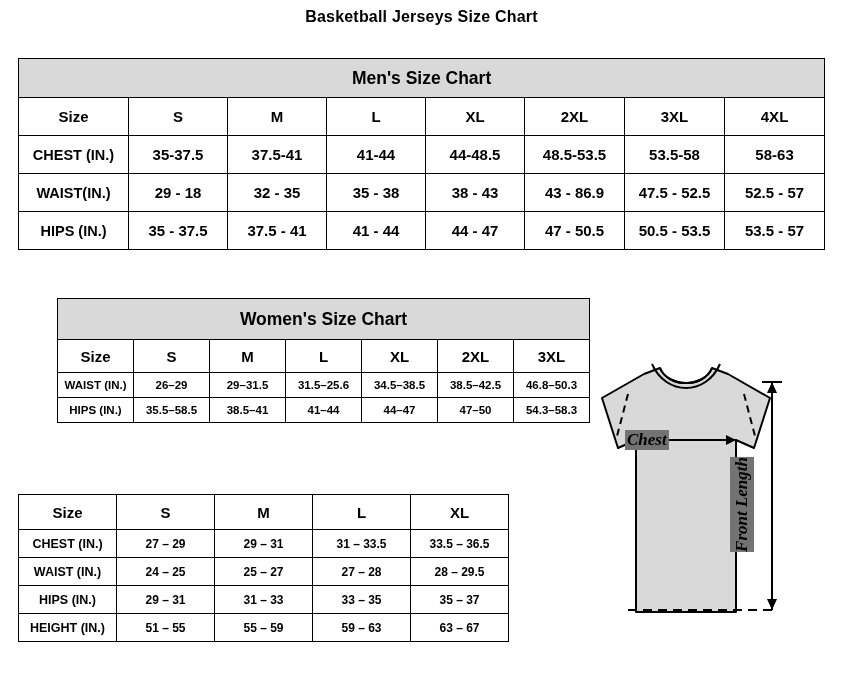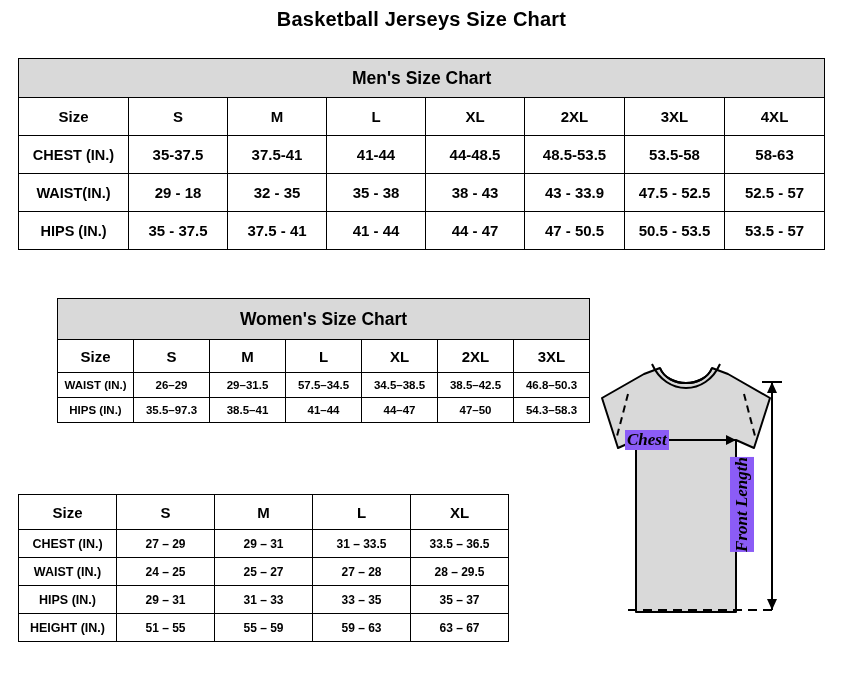--- a/index.html
+++ b/index.html
@@ -10,21 +10,21 @@
   body {
     width: 843px;
     height: 679px;
     font-family: "Liberation Sans", sans-serif;
     color: #000000;
     position: relative;
     overflow: hidden;
   }
   #page-title {
     text-align: center;
-    font-size: 20px;
+    font-size: 16px;
     font-weight: bold;
     margin-top: 8px;
     margin-bottom: 10px;
     letter-spacing: 0.2px;
   }
   .chart-block {
     position: absolute;
   }
   table.size-table {
     border-collapse: collapse;
@@ -80,21 +80,21 @@
     height: 312px;
   }
   #shirt-diagram svg { display: block; }
   .dim-label {
     position: absolute;
     font-style: italic;
     font-weight: bold;
     font-family: "Liberation Serif", serif;
     font-size: 17px;
     color: #000;
-    background: #8b5cf6;
+    background: #737373;
     padding: 0 2px;
   }
   #chest-label {
     left: 85px;
     top: 78px;
   }
   #front-length-label {
     left: 190px;
     top: 105px;
     writing-mode: vertical-rl;
@@ -142,21 +142,21 @@
         <td>48.5-53.5</td>
         <td>53.5-58</td>
         <td>58-63</td>
       </tr>
       <tr>
         <td class="rowlabel">WAIST(IN.)</td>
         <td>29 - 18</td>
         <td>32 - 35</td>
         <td>35 - 38</td>
         <td>38 - 43</td>
-        <td>43 - 33.9</td>
+        <td>43 - 86.9</td>
         <td>47.5 - 52.5</td>
         <td>52.5 - 57</td>
       </tr>
       <tr>
         <td class="rowlabel">HIPS (IN.)</td>
         <td>35 - 37.5</td>
         <td>37.5 - 41</td>
         <td>41 - 44</td>
         <td>44 - 47</td>
         <td>47 - 50.5</td>
@@ -188,28 +188,28 @@
         <td class="hdr-cell">M</td>
         <td class="hdr-cell">L</td>
         <td class="hdr-cell">XL</td>
         <td class="hdr-cell">2XL</td>
         <td class="hdr-cell">3XL</td>
       </tr>
       <tr>
         <td class="data rowlabel">WAIST  (IN.)</td>
         <td class="data">26–29</td>
         <td class="data">29–31.5</td>
-        <td class="data">57.5–34.5</td>
+        <td class="data">31.5–25.6</td>
         <td class="data">34.5–38.5</td>
         <td class="data">38.5–42.5</td>
         <td class="data">46.8–50.3</td>
       </tr>
       <tr>
         <td class="data rowlabel">HIPS  (IN.)</td>
-        <td class="data">35.5–97.3</td>
+        <td class="data">35.5–58.5</td>
         <td class="data">38.5–41</td>
         <td class="data">41–44</td>
         <td class="data">44–47</td>
         <td class="data">47–50</td>
         <td class="data">54.3–58.3</td>
       </tr>
     </tbody>
   </table>
 </div>
 

